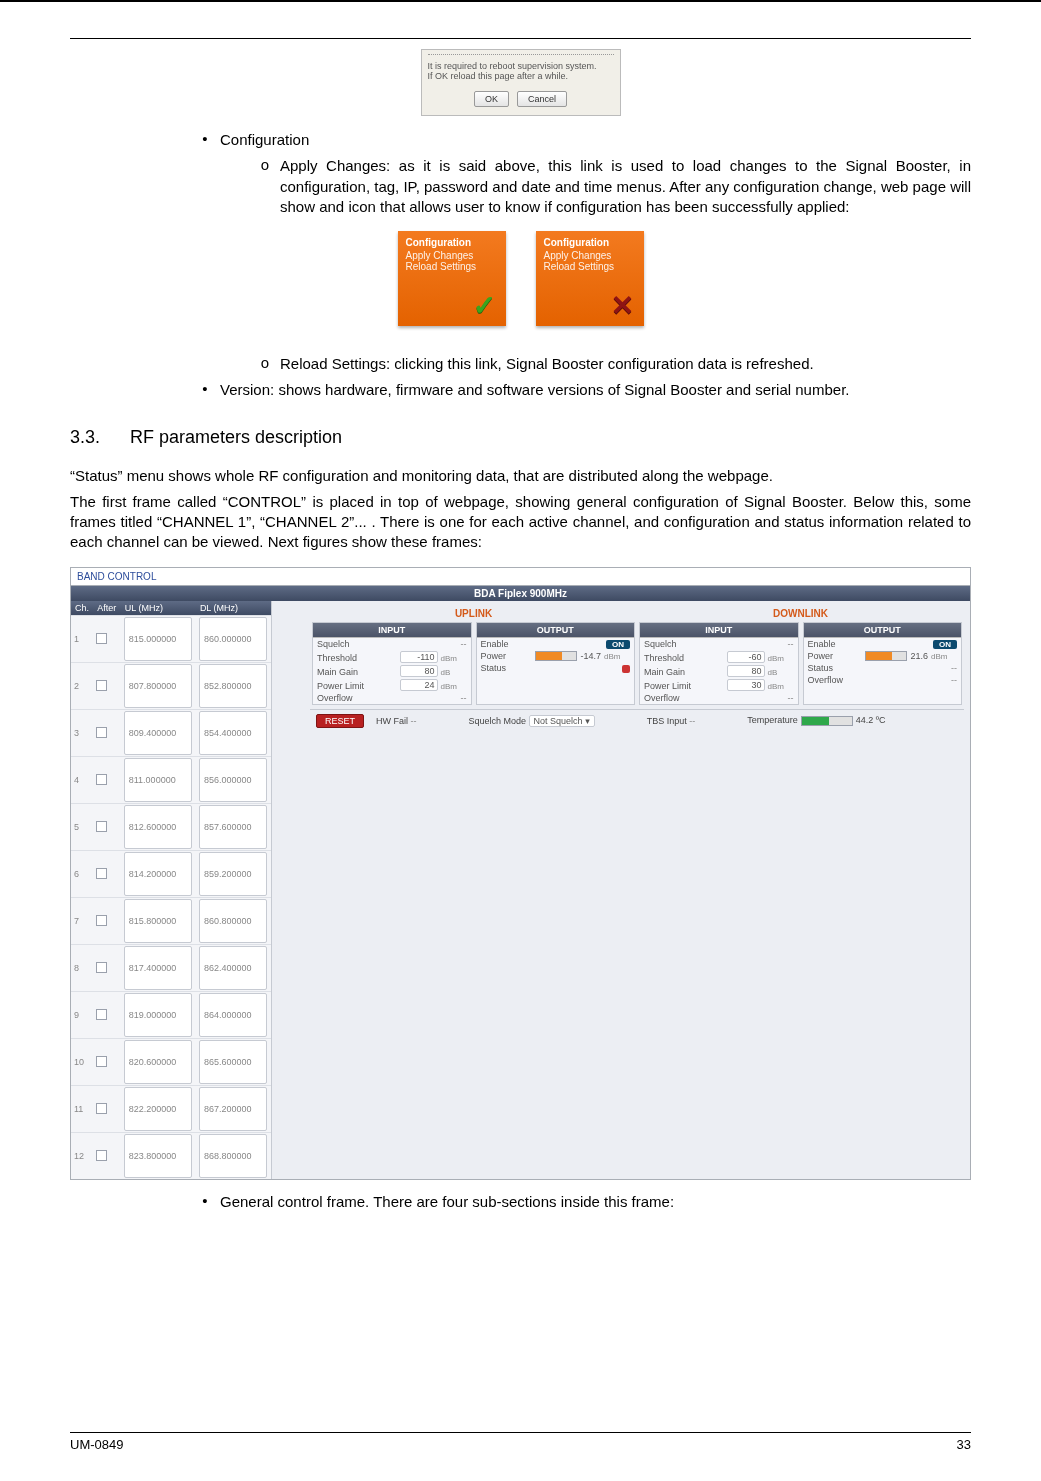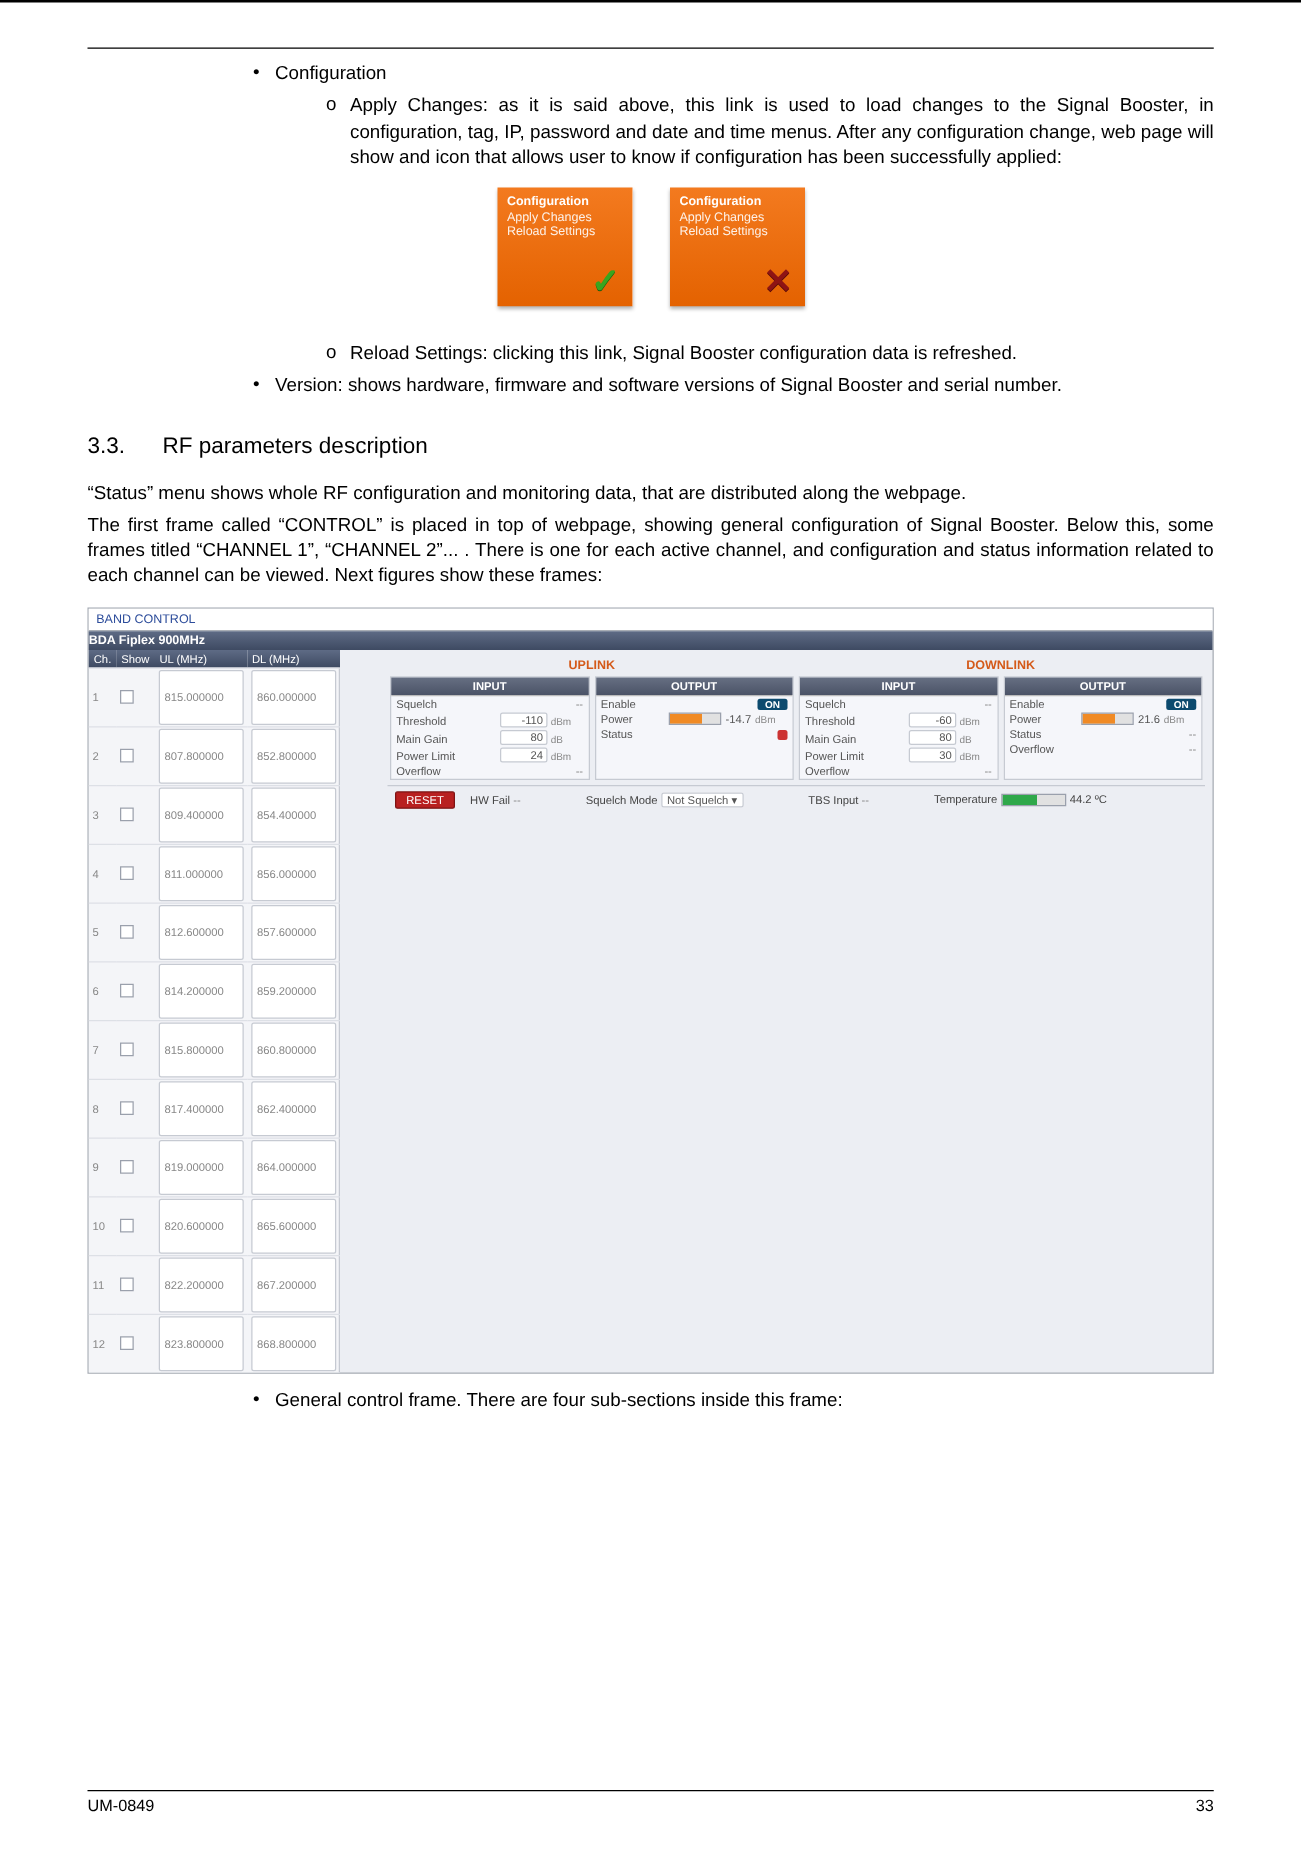--- a/index.html
+++ b/index.html
@@ -105,21 +105,21 @@
     font-size: 10px;
     color:#333;
     margin: 14px 0 12px 0;
   }
   .panel-title {
     background:#fff; border-bottom:1px solid #a9aeb5;
     padding:3px 6px; color:#2d4d9b; font-size:10px;
   }
   .panel-header-bar {
     background: linear-gradient(#5e6b85,#3e4a62);
-    color:#fff; text-align:left;
+    color:#fff; text-align:center;
     padding:2px 0; font-size:10px; font-weight:bold;
   }
   .panel-body { display:flex;gap:32px; }
   .chan-table { width: 200px; border-right:1px solid #c6cad2; background:#f4f5f8; }
   .chan-table table { width:100%; border-collapse:collapse; }
   .chan-table th {
     background: linear-gradient(#5e6b85,#3e4a62);
     color:#fff; font-weight:normal; font-size:9px; padding:2px 4px; text-align:left;
   }
   .chan-table td {
@@ -181,20 +181,29 @@
     border:1px solid #9aa0ac; vertical-align:middle; margin:0 3px;
   }
 </style>
 </head>
 <body>
 
 <div class="page">
   <div class="rule"></div>
   <div class="content">
 
+    <div class="dialog-fig">
+      <div class="dialog-hr"></div>
+      <div>It is required to reboot supervision system.</div>
+      <div>If OK reload this page after a while.</div>
+      <div class="dialog-btns">
+        <div class="dlg-btn">OK</div>
+        <div class="dlg-btn">Cancel</div>
+      </div>
+    </div>
 
     <div class="bullet-line b1">
       <div class="bullet-mark">•</div>
       <div class="bullet-text">Configuration</div>
     </div>
 
     <div class="bullet-line b2">
       <div class="bullet-mark">o</div>
       <div class="bullet-text">
         <span>Apply Changes:</span>
@@ -244,21 +253,21 @@
     <div class="panel-wrap">
       <div class="panel-title">BAND CONTROL</div>
       <div class="panel-header-bar">BDA Fiplex 900MHz</div>
       <div class="panel-body">
 
         <div class="chan-table">
           <table>
             <thead>
                 <tr>
               <th>Ch.</th>
-              <th>Show</th>
+              <th>After</th>
               <th>UL (MHz)</th>
               <th>DL (MHz)</th>
             </tr>
               </thead>
             <tbody id="chan-tbody">
                 <tr>
                   <td>1</td>
                   <td><span class="chk"></span></td>
                   <td><span class="freq">815.000000</span></td>
                   <td><span class="freq">860.000000</span></td>

